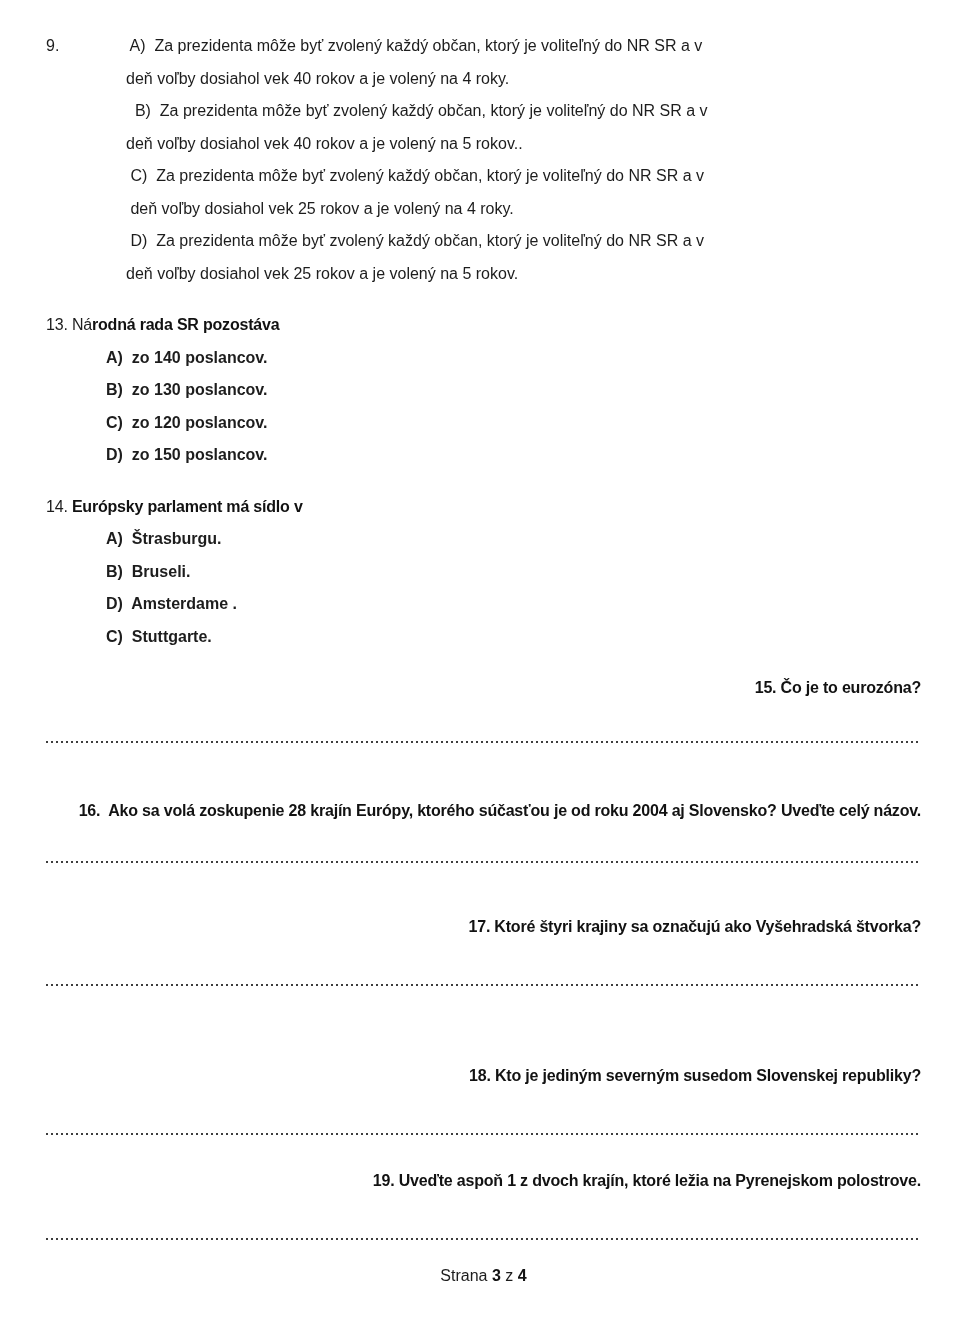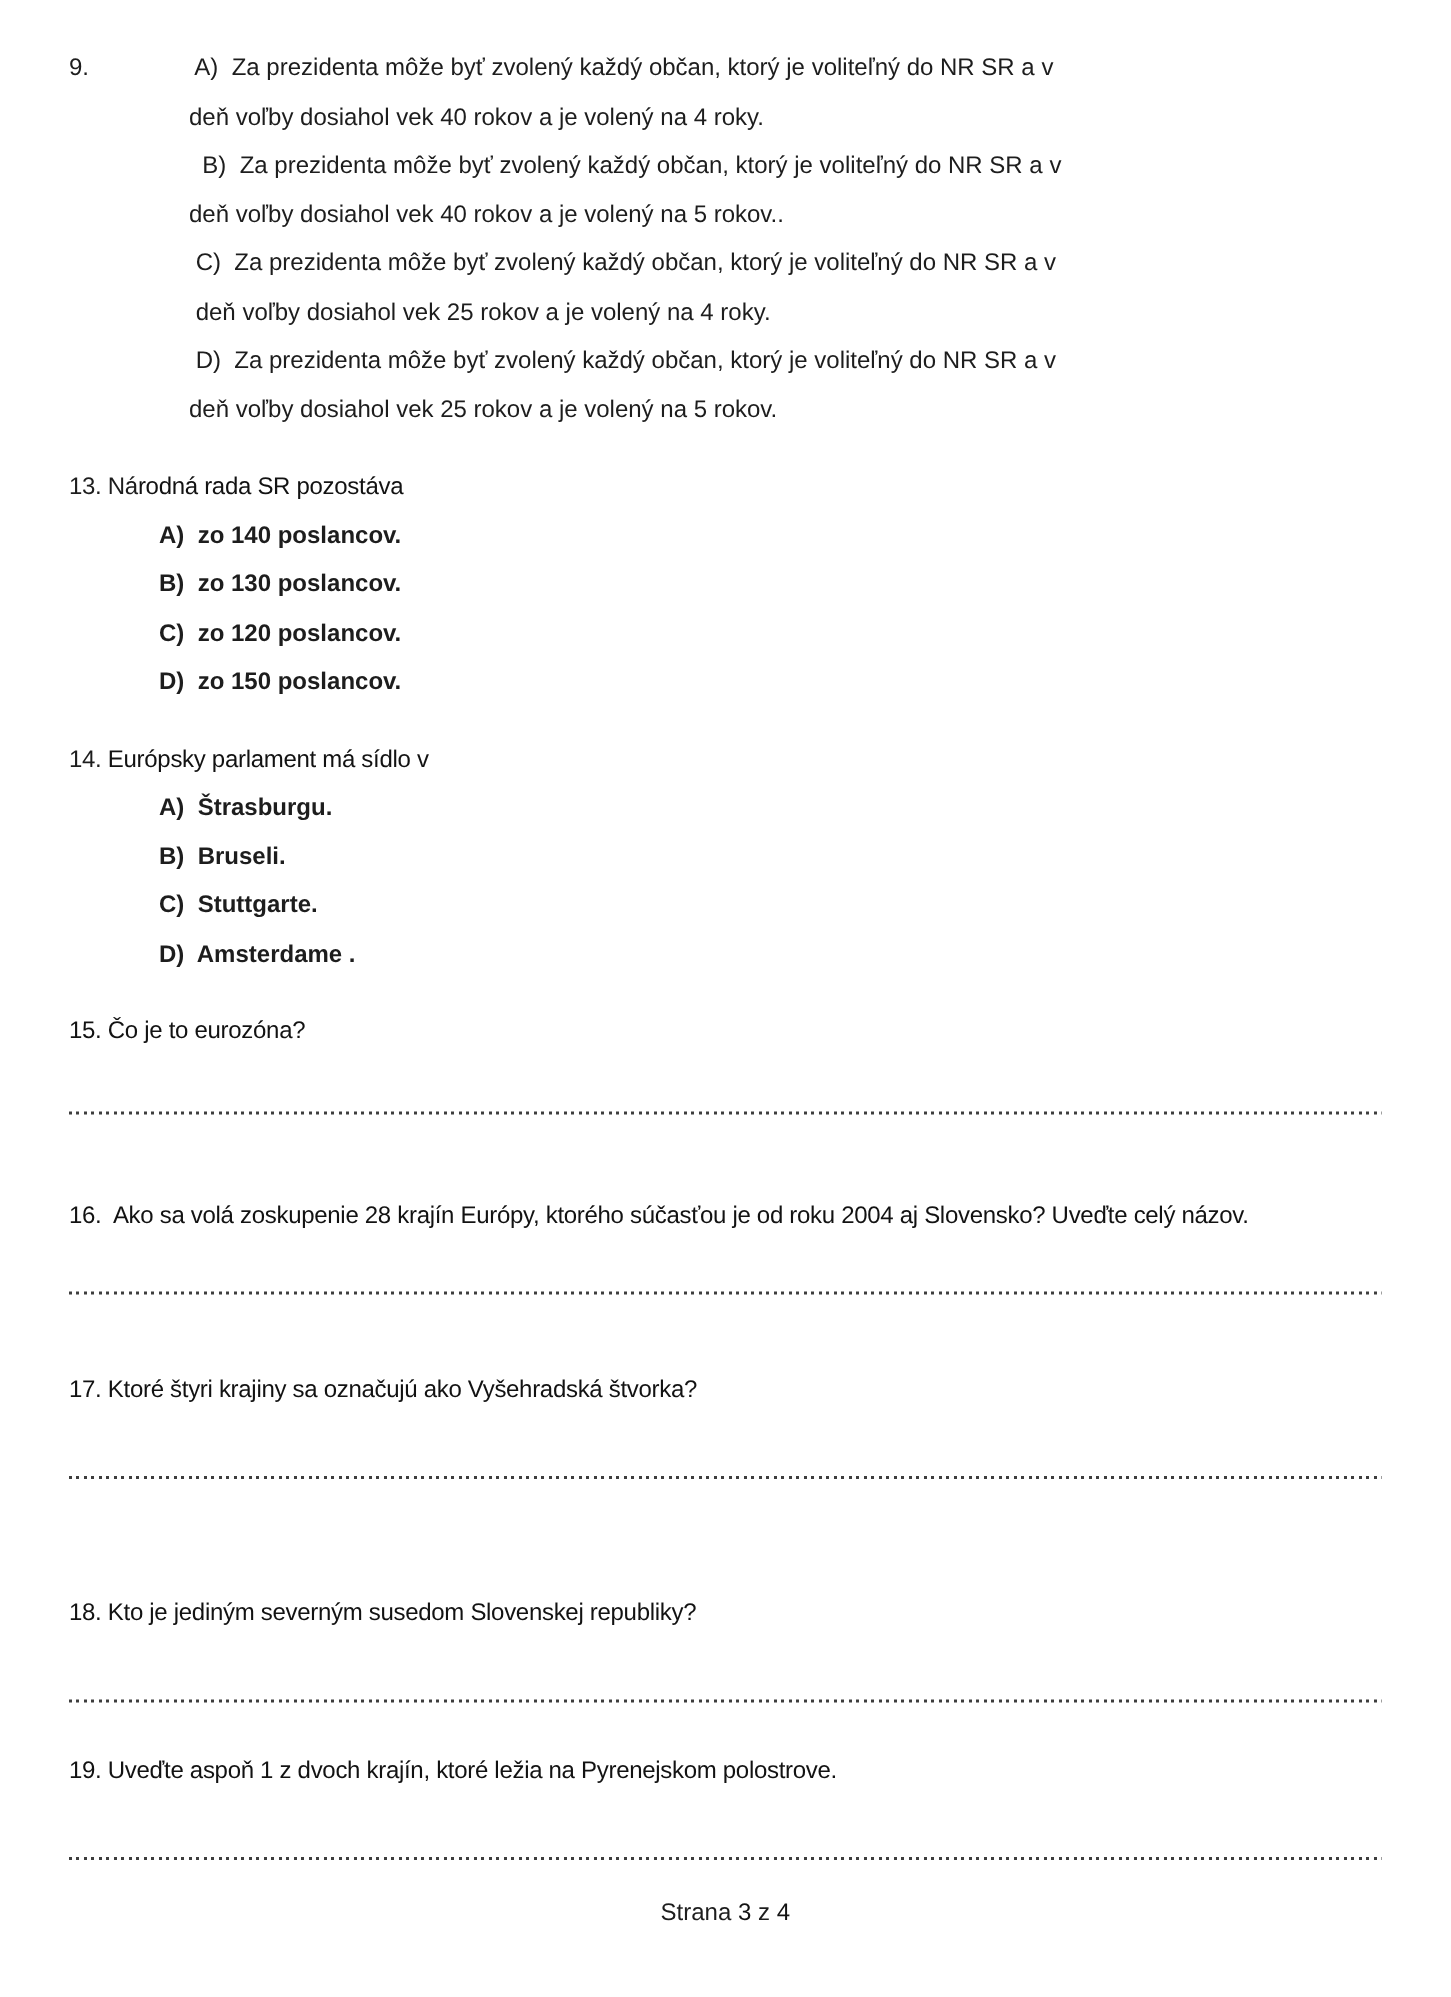--- a/index.html
+++ b/index.html
@@ -5,21 +5,21 @@
   html, body { margin: 0; padding: 0; background: #ffffff; }
   body {
     width: 967px; height: 1331px;
     font-family: "Liberation Sans", sans-serif;
     font-size: 16px;
     color: #1d1d1d;
     overflow: hidden;
   }
   .page { padding: 30px 46px 0 46px; }
   .line { line-height: 32.5px; white-space: pre; }
-  .b { font-weight: normal; color: #121212; }
+  .b { font-weight: bold; color: #121212; text-align: right; }
   .title { letter-spacing: -0.2px; }
   .q12 { position: relative; }
   .qnum { position: absolute; left: 0; top: 0; line-height: 32.5px; }
   .q12-content { margin-left: 80px; }
   .mc { margin-left: 60px; font-weight: bold; }
   .mt19 { margin-top: 19px; }
   .dots {
     height: 2px;
     background-image: repeating-linear-gradient(to right, #3d3d3d 0 2px, transparent 2px 5px);
   }
@@ -52,22 +52,22 @@
       <div class="line">C)  zo 120 poslancov.</div>
       <div class="line">D)  zo 150 poslancov.</div>
     </div>
   </section>
 
   <section class="mt19">
     <div class="line title"><span>14. </span><span class="b">Európsky parlament má sídlo v</span></div>
     <div class="mc">
       <div class="line">A)  Štrasburgu.</div>
       <div class="line">B)  Bruseli.</div>
+      <div class="line">D)  Amsterdame .</div>
       <div class="line">C)  Stuttgarte.</div>
-      <div class="line">D)  Amsterdame .</div>
     </div>
   </section>
 
   <div class="line b title mt19">15. Čo je to eurozóna?</div>
   <div class="dots" style="margin-top:36px"></div>
 
   <div class="line b title" style="margin-top:52px">16.  Ako sa volá zoskupenie 28 krajín Európy, ktorého súčasťou je od roku 2004 aj Slovensko? Uveďte celý názov.</div>
   <div class="dots" style="margin-top:34px"></div>
 
   <div class="line b title" style="margin-top:48px">17. Ktoré štyri krajiny sa označujú ako Vyšehradská štvorka?</div>

